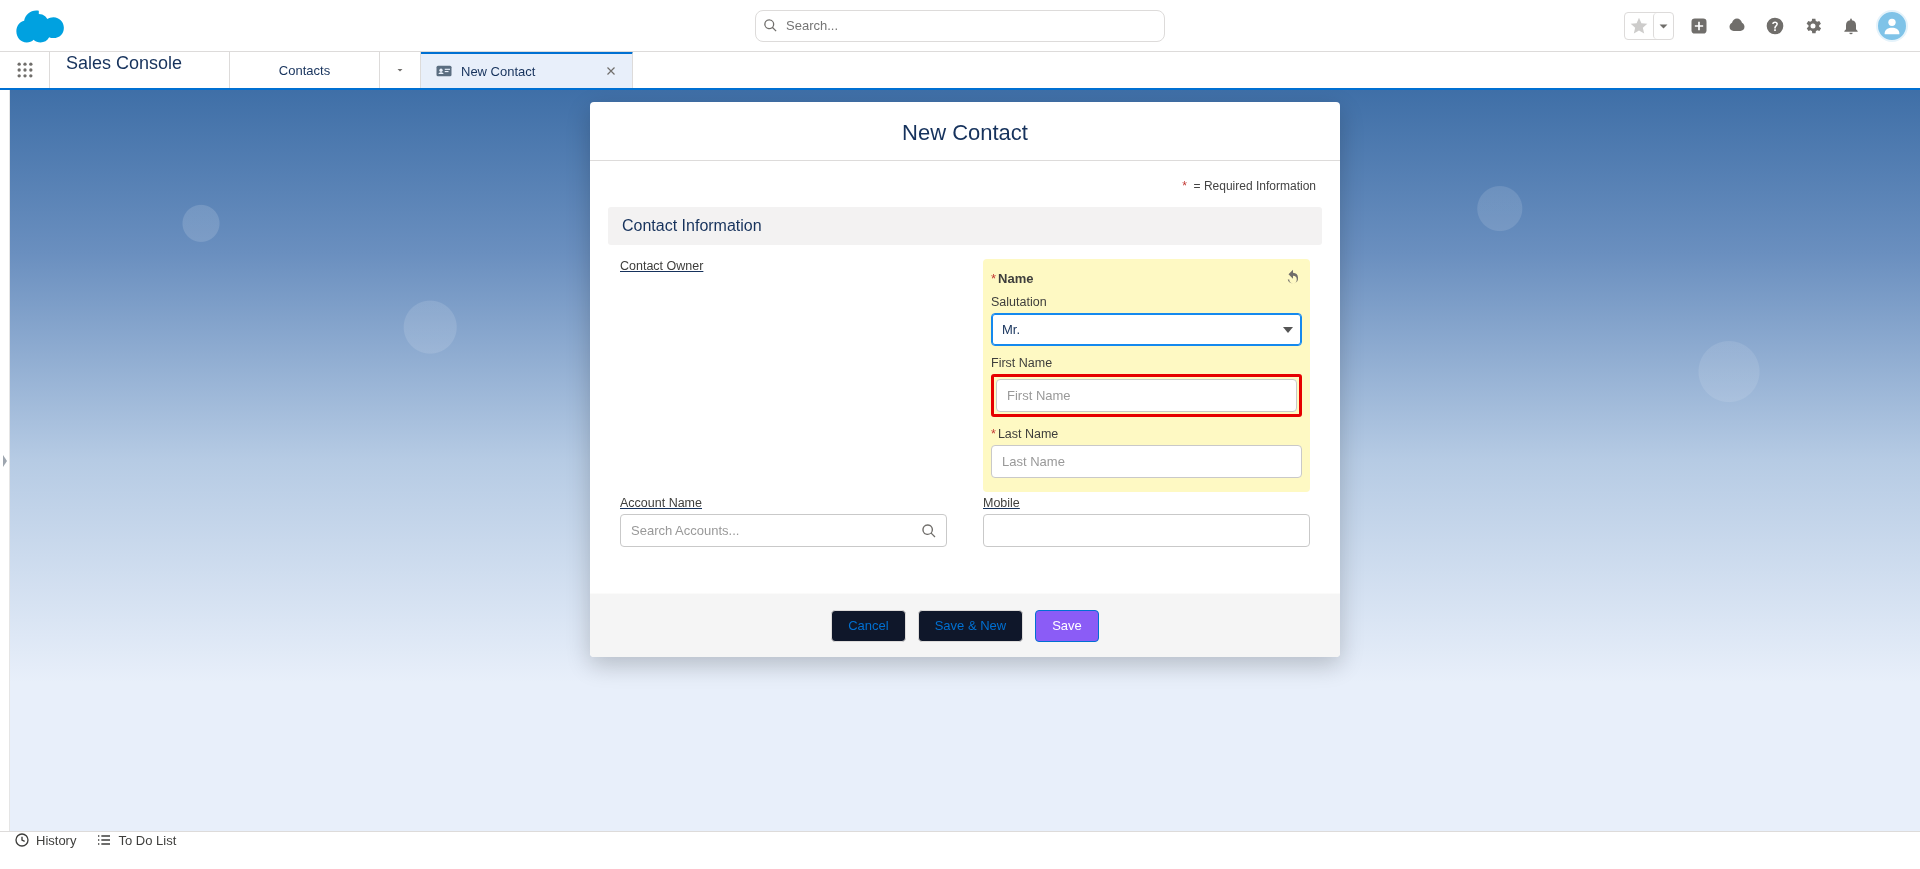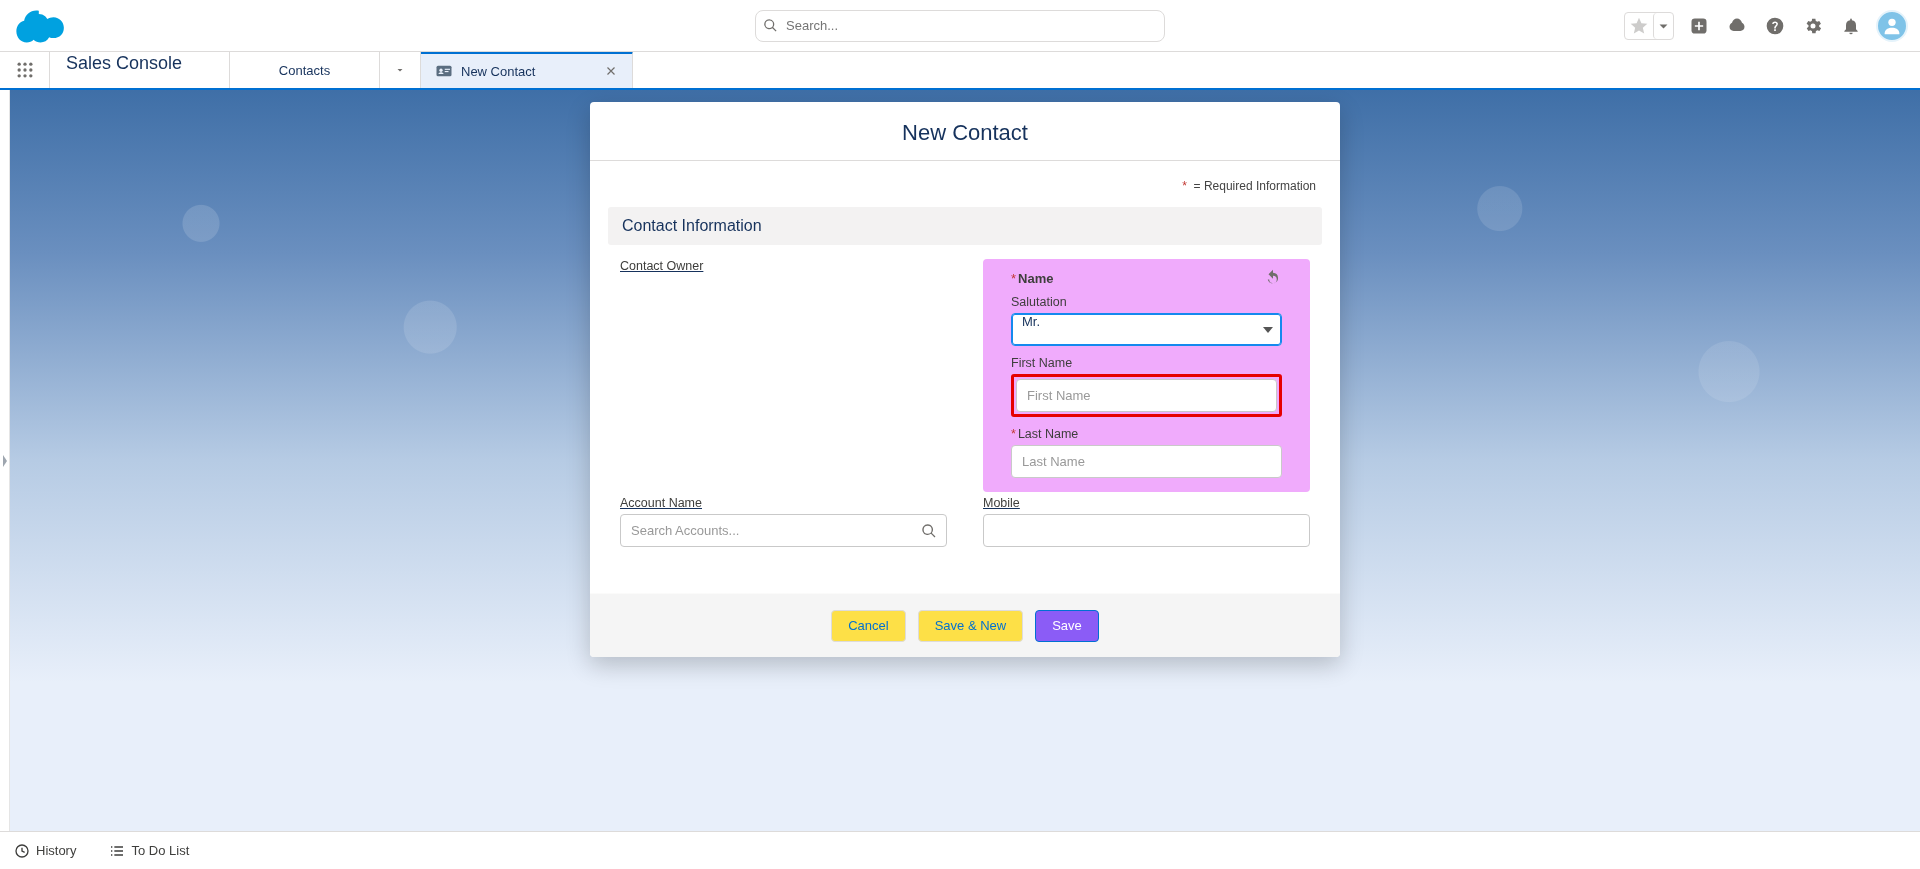--- a/index.html
+++ b/index.html
@@ -183,35 +183,35 @@
     width: 100%;
     height: 33px;
     border:1px solid #c9c9c9;
     border-radius:4px;
     padding: 0 10px;
     font-size:13px;
     background:#fff;
   }
   .text-input::placeholder{ color:#999; }
   .combobox{
-    position:relative; display:flex; align-items:flex-start; padding-right:30px;
+    position:relative; display:flex; align-items:center; padding-right:30px;
     border-color:#1589ee; box-shadow:0 0 0 1px #1589ee inset;
   }
   .combobox .caret{
     position:absolute; right:8px; top:50%; transform:translateY(-50%);
     width:0; height:0; border-left:5px solid transparent; border-right:5px solid transparent; border-top:6px solid #555;
   }
   .lookup-wrap{position:relative;}
   .lookup-wrap .search-icon{
     position:absolute; right:10px; top:50%; transform:translateY(-50%);
     width:16px; height:16px; color:#706e6b;
   }
   .name-panel{
-    background:#f0abfc;
-    padding: 10px 28px 14px;
+    background:#fef9c3;
+    padding: 10px 8px 14px;
     border-radius:4px;
     position:relative;
   }
   .name-panel .panel-hdr{
     display:flex; align-items:center; justify-content:space-between;
     font-size:13px; font-weight:700; color:#3e3e3c; margin-bottom:8px;
   }
   .name-panel .panel-hdr .ast{ color:#c23934; margin-right:2px; font-weight:400;}
   .undo{ width:18px; height:18px; color:#706e6b; cursor:pointer;}
   .sublabel{ font-size:12.5px; color:#3e3e3c; margin-bottom:4px; display:block;}
@@ -233,28 +233,28 @@
     display:flex; align-items:center; justify-content:center; gap:12px;
     position:relative;
   }
   .modal-footer::before{
     content:""; position:absolute; top:-18px; left:0; right:0; height:18px;
     background:linear-gradient(rgba(255,255,255,0), rgba(255,255,255,.9));
     pointer-events:none;
   }
   .btn{
     height:32px; padding: 0 16px; border-radius:4px; font-size:13px; cursor:pointer;
-    border:1px solid #dddbda; background:#fde047; color:#0070d2;
+    border:1px solid #dddbda; background:#0f172a; color:#0070d2;
   }
   .btn.primary{ background:#8b5cf6; border-color:#0070d2; color:#fff;}
   
   .utility-bar{
     position:absolute; bottom:0; left:0; right:0; height:38px;
     border-top:1px solid #dddbda; background:#fff;
-    display:flex; align-items:center; padding:0 14px; gap:33px;
+    display:flex; align-items:flex-start; padding:0 14px; gap:20px;
     font-size:13px; color:#3e3e3c;
   }
   .util-item{ display:flex; align-items:center; gap:6px; cursor:pointer;}
   .util-item svg{ width:16px; height:16px; color:#3e3e3c;}
 </style>
 </head>
 <body>
 
 <div class="global-header">
   <svg class="cloud-logo" viewBox="0 0 64 44">

